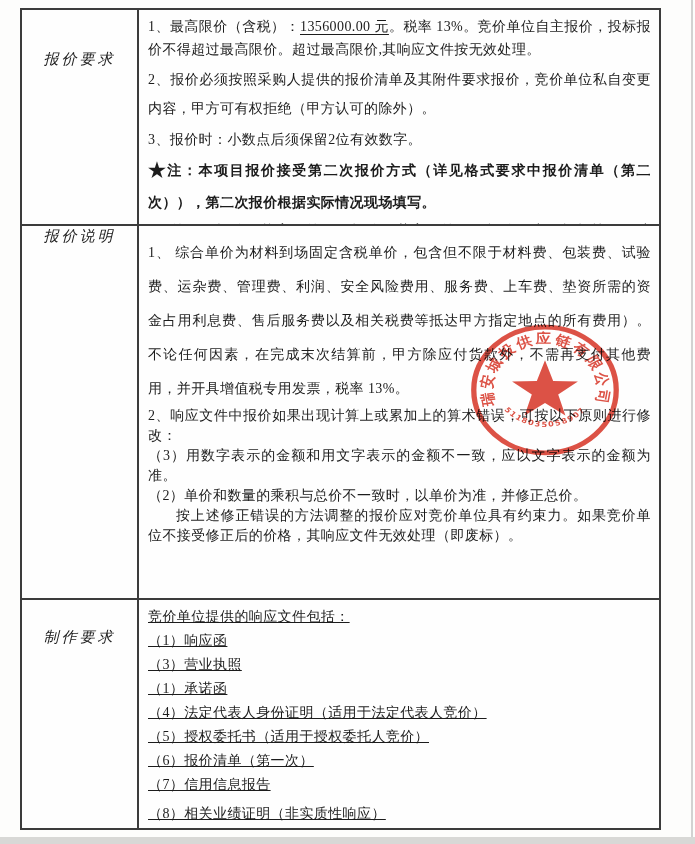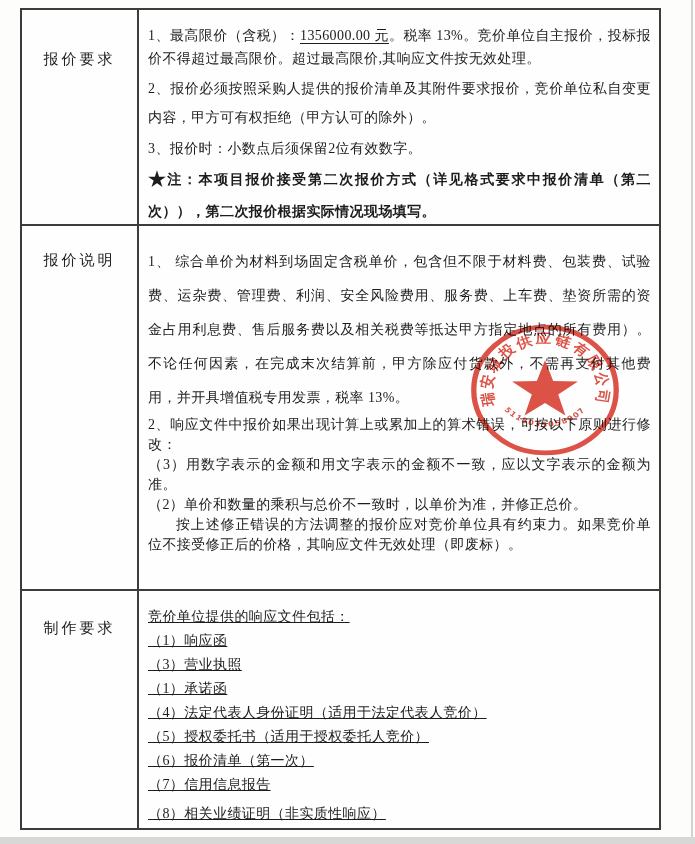--- a/index.html
+++ b/index.html
@@ -21,29 +21,29 @@
   .t-row { display: flex; width: 100%; }
   .t-row + .t-row { border-top: 2px solid #3c3c3c; }
   .row-1 { height: 214px; }
   .row-2 { height: 410px; }
   .row-3 { flex: 1; }
 
   .label-cell {
     width: 117px; flex: 0 0 117px;
     border-right: 2px solid #3c3c3c;
     text-align: center;
-    font-size: 15px; letter-spacing: 3px; color: #222;
+    font-size: 15px; letter-spacing: 3px; color: #222; font-style: italic;
   }
   .row-1 .label-cell { padding-top: 40px; }
-  .row-2 .label-cell { padding-top: 25px; }
+  .row-2 .label-cell { padding-top: 1px; }
   .row-3 .label-cell { padding-top: 10px; line-height: 30px; }
 
   .content-cell {
     flex: 1 1 auto;
-    padding: 14px 8px 2px 9px;
+    padding: 5px 8px 2px 9px;
     font-size: 14px; letter-spacing: 0.4px;
     text-align: justify;
     overflow: hidden;
   }
   .content-cell p { margin: 0; }
 
   
   .r1-p1 { line-height: 23px; }
   .r1-p2 { line-height: 29px; margin-top: 4px !important; }
   .r1-p3 { line-height: 27px; margin-top: 3px !important; }

